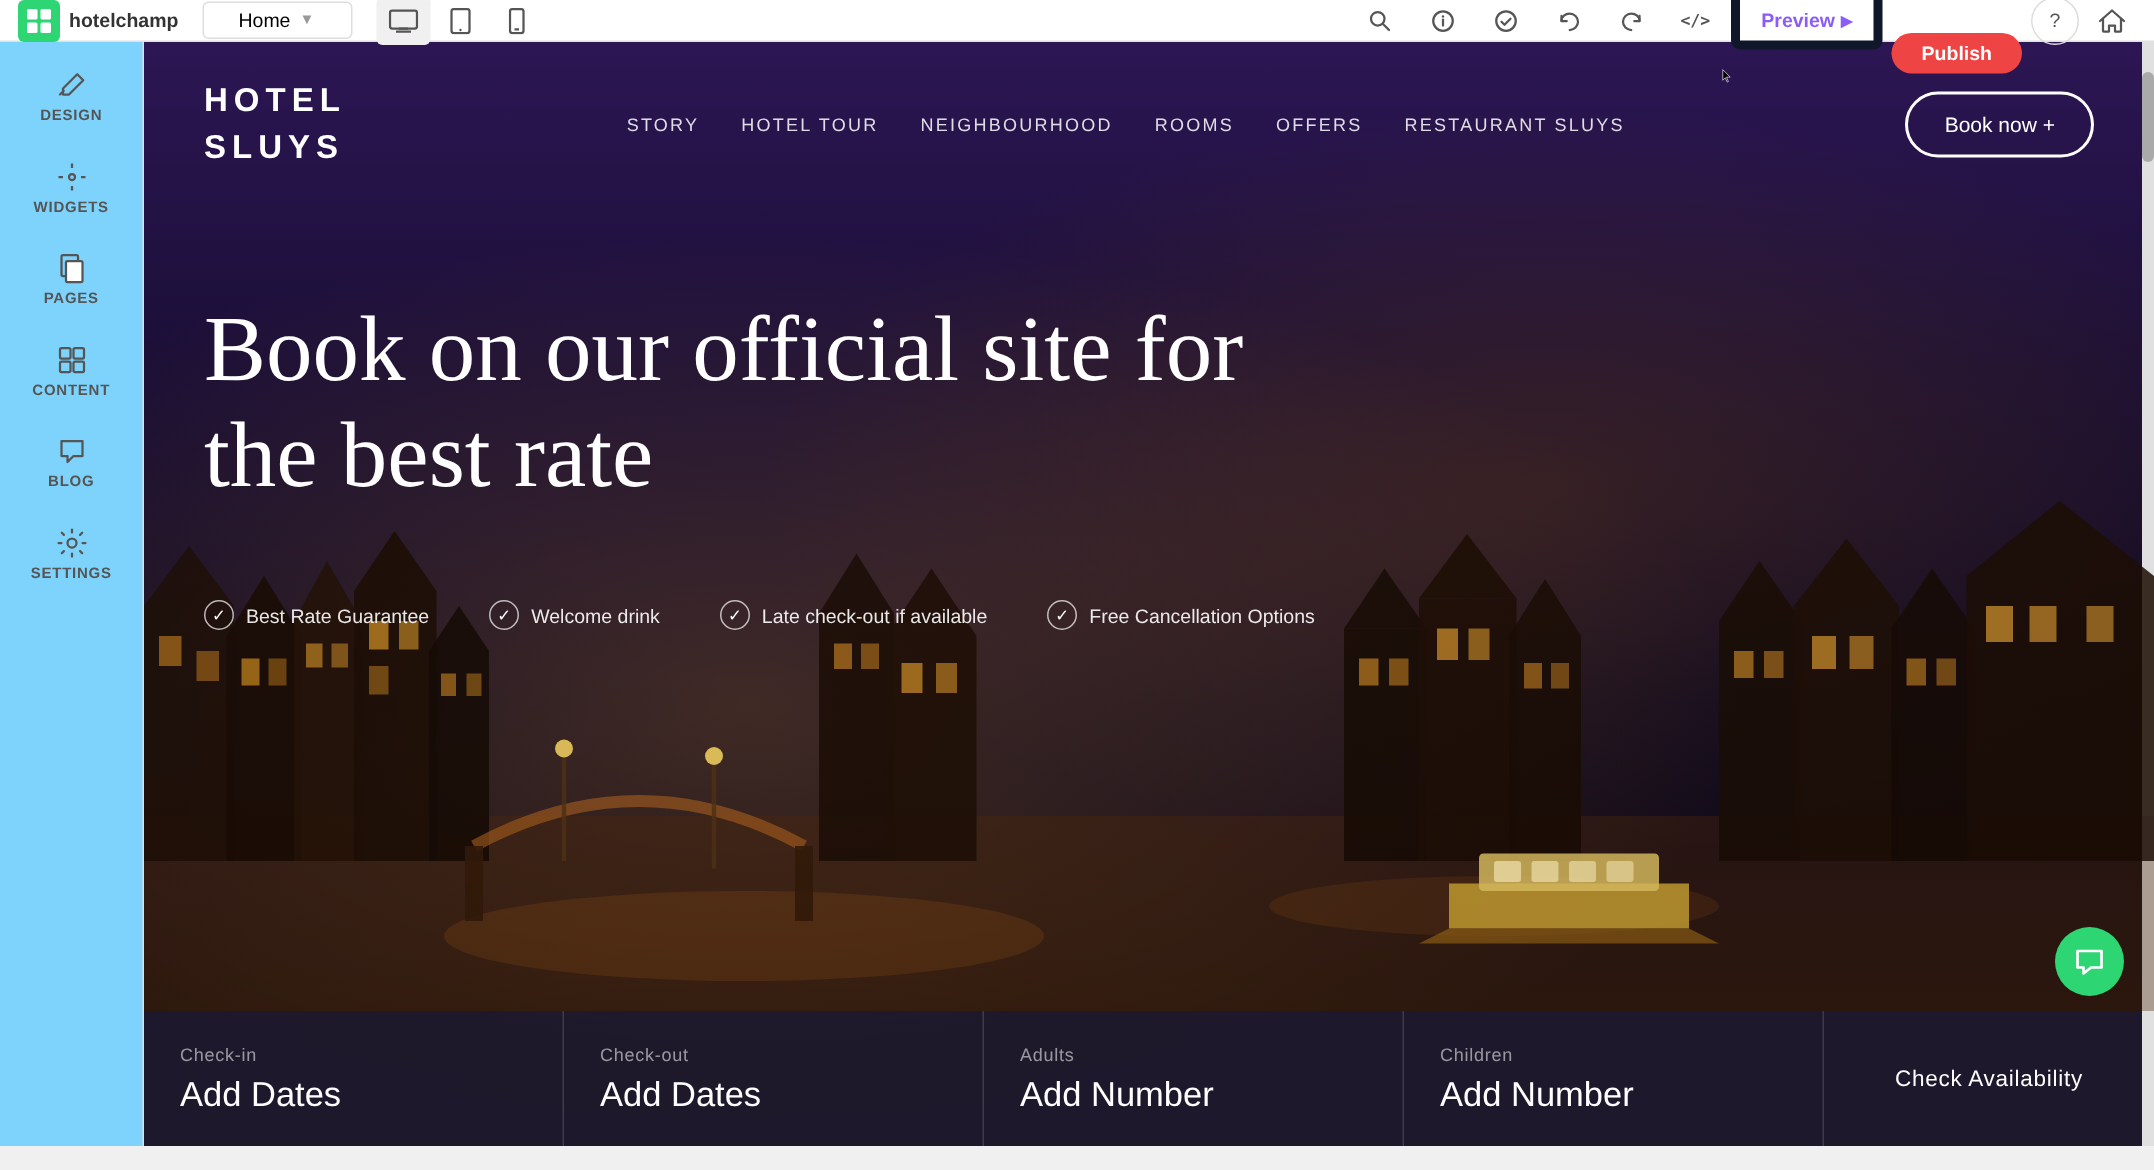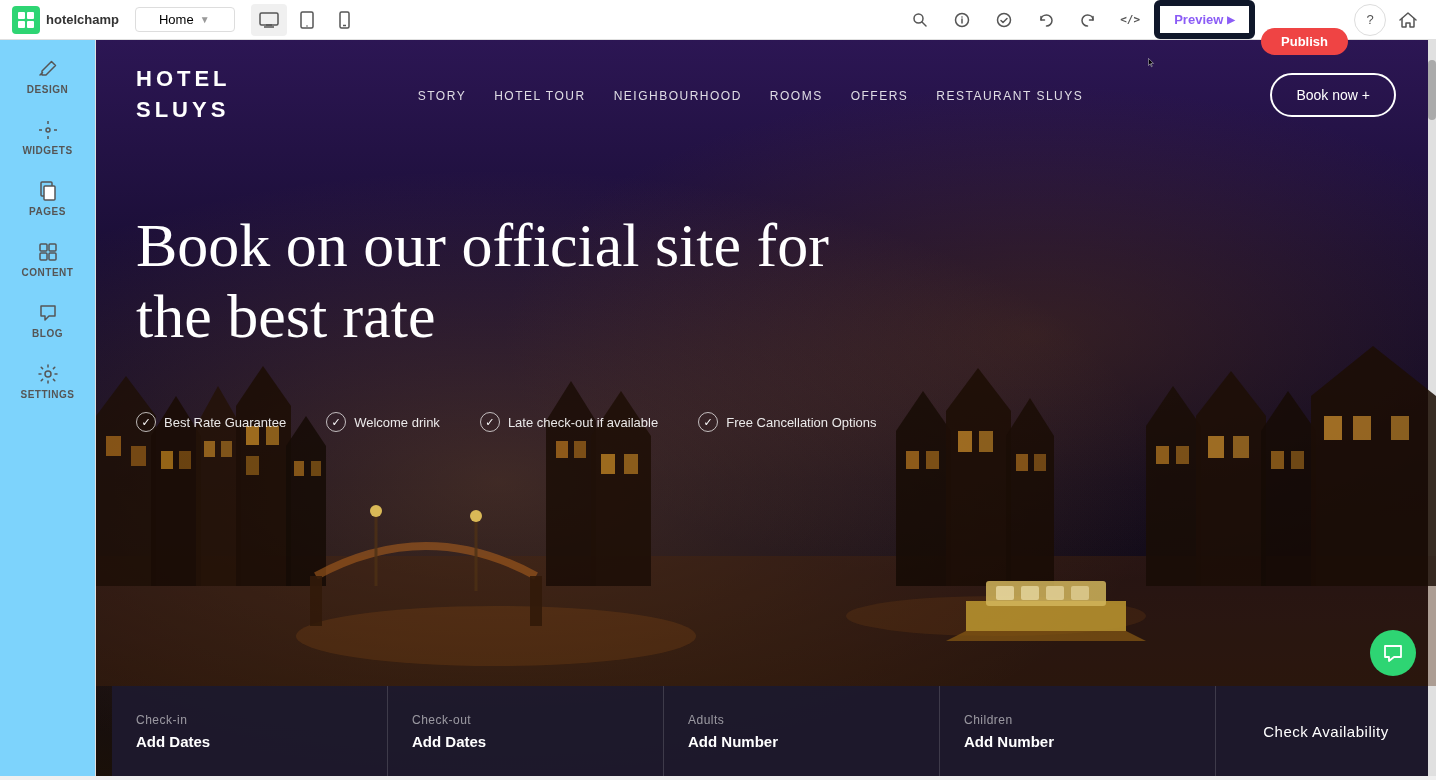--- a/index.html
+++ b/index.html
@@ -1,20 +1,20 @@
 <!DOCTYPE html>
 <html><head>
   <meta charset="utf-8">
   <style>
     * { margin: 0; padding: 0; box-sizing: border-box; }
     body { width: 1436px; height: 780px; overflow: hidden; font-family: Arial, sans-serif; background: #f0f0f0; }
 
     
     .toolbar {
-      height: 40px;
+      height: 28px;
       background: #fff;
       border-bottom: 1px solid #e0e0e0;
       display: flex;
       align-items: center;
       padding: 0 12px;
       gap: 8px;
       position: relative;
       z-index: 100;
     }
     .toolbar-logo {
@@ -279,21 +279,21 @@
       align-items: center;
       justify-content: center;
       font-size: 11px;
       color: white;
     }
 
     
     .booking-bar {
       position: absolute;
       bottom: 0;
-      left: 16px;
+      left: 0;
       right: 0;
       background: rgba(30, 25, 45, 0.95);
       display: flex;
       height: 90px;
     }
     .booking-field {
       flex: 1;
       padding: 16px 24px;
       border-right: 1px solid rgba(255,255,255,0.15);
       display: flex;
@@ -302,22 +302,22 @@
       cursor: pointer;
     }
     .booking-field-label {
       color: rgba(255,255,255,0.55);
       font-size: 12px;
       margin-bottom: 6px;
       letter-spacing: 0.5px;
     }
     .booking-field-value {
       color: white;
-      font-size: 15px;
-      font-weight: 700;
+      font-size: 23px;
+      font-weight: 400;
     }
     .booking-check-btn {
       width: 220px;
       background: transparent;
       border: none;
       color: white;
       font-size: 15px;
       cursor: pointer;
       display: flex;
       align-items: center;

